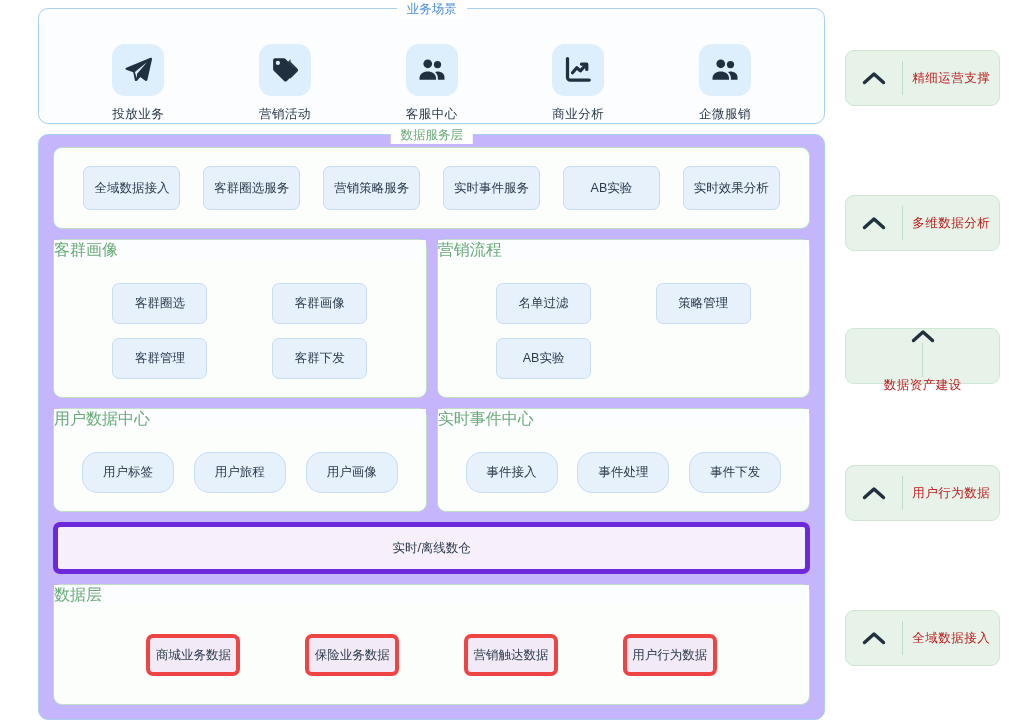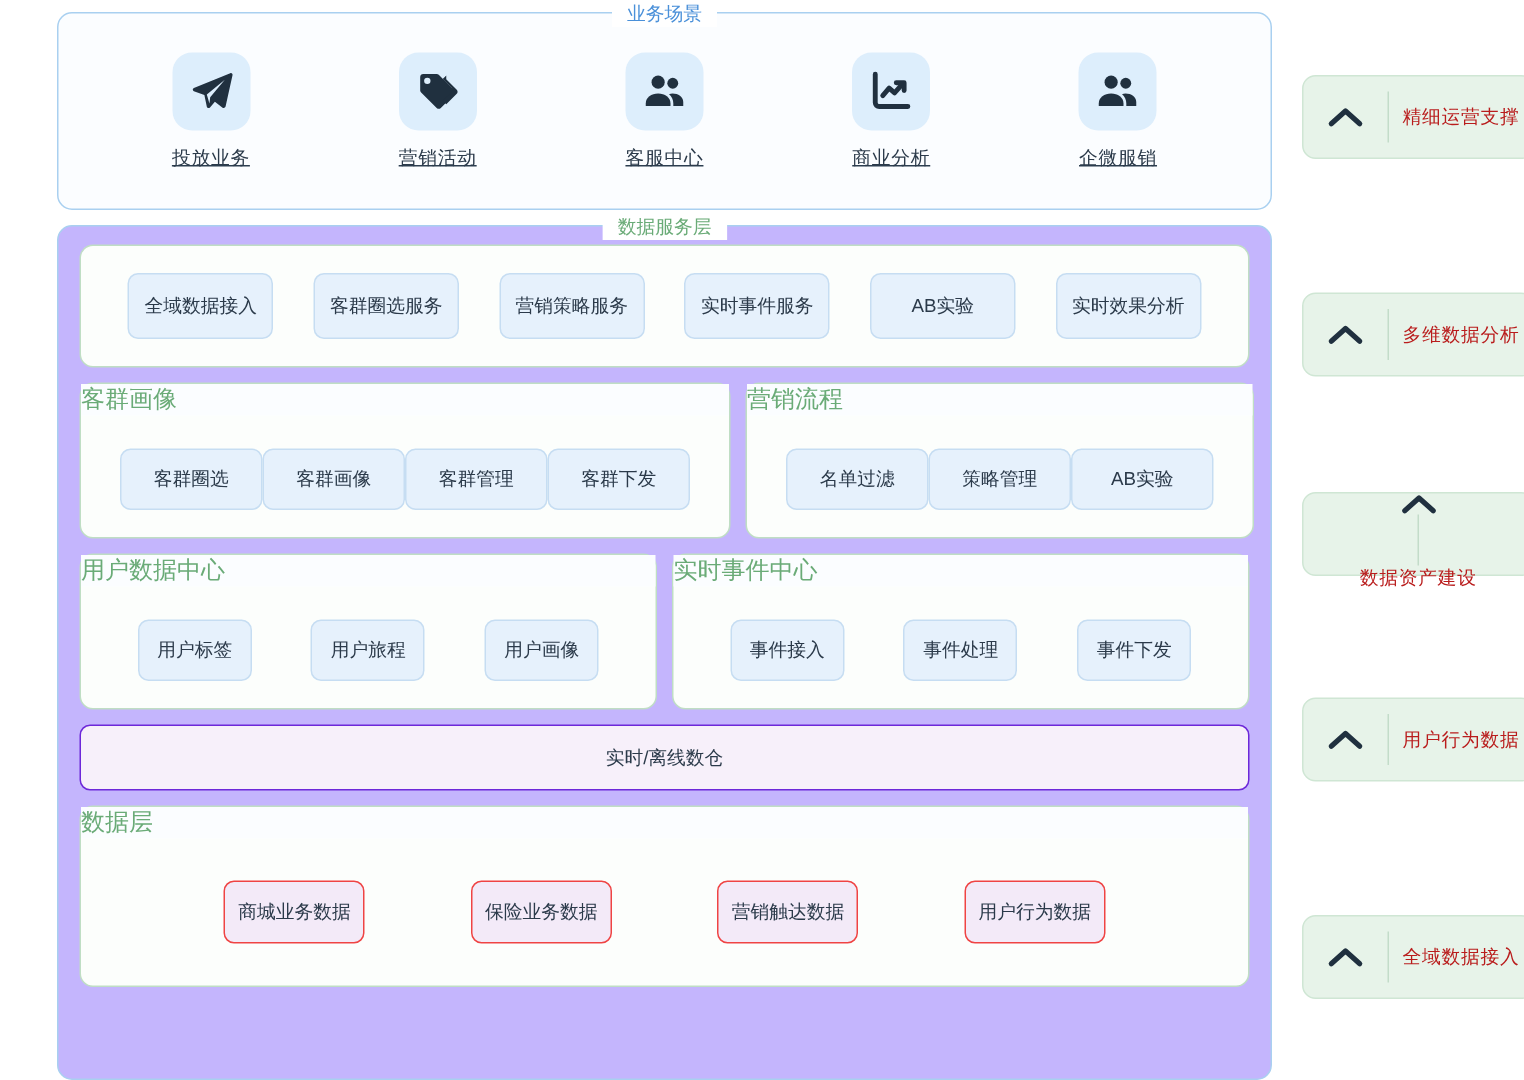--- a/index.html
+++ b/index.html
@@ -55,25 +55,24 @@
   .scenario-box {
     border: 1px solid #a9d0f0;
     background: #fbfdff;
     height: 132px;
     border-radius: 10px;
   }
   .scenario-box > .legend { color: #4a90d9; }
   .scenario-inner {
     height: 100%;
     display: flex;
-    align-items: center;
+    align-items: flex-end;
     justify-content: space-around;
     padding: 0 26px;
     box-sizing: border-box;
-    text-decoration: underline;
   }
   .scenario-item {
     display: flex;
     flex-direction: column;
     align-items: center;
     gap: 10px;
     width: 112px;
   }
   .scenario-icon {
     width: 52px;
@@ -145,45 +144,45 @@
 
   
   .cols {
     display: flex;
     gap: 10px;
   }
   .cols > .green-group { flex: 1; }
 
   .grid2 {
     display: grid;
-    grid-template-columns: 1fr 1fr 1fr 1fr;
+    grid-template-columns: 1fr 1fr;
     row-gap: 14px;
     column-gap: 0;
     justify-items: center;
     padding: 22px 26px 18px 26px;
     box-sizing: border-box;
   }
   .chip-sq {
     width: 95px;
     height: 41px;
   }
 
   .row3 {
     display: flex;
     align-items: center;
     justify-content: space-around;
     padding: 22px 18px 18px 18px;
     box-sizing: border-box;
   }
-  .chip-w3 { width: 76px; height: 41px; }
+  .chip-w3 { width: 92px; height: 41px; border-radius: 15px; }
 
   
   .integration-bar {
     background: #f7f0fa;
-    border: 1px solid #6d28d9;
+    border: 5px solid #6d28d9;
     border-radius: 7px;
     height: 42px;
     display: flex;
     align-items: center;
     justify-content: center;
     font-size: 12.5px;
     color: #2b3a4a;
     text-align: center;
   }
 
@@ -191,21 +190,21 @@
   .data-layer-row {
     height: 98px;
     display: flex;
     align-items: center;
     justify-content: space-around;
     padding: 0 60px;
     box-sizing: border-box;
   }
   .chip-data {
     background: #f3eaf8;
-    border: 1px solid #ef4444;
+    border: 4px solid #ef4444;
     border-radius: 7px;
     width: 94px;
     height: 42px;
     font-size: 12.5px;
     color: #2b3a4a;
     display: flex;
     align-items: center;
     justify-content: center;
     text-align: center;
     box-sizing: border-box;

